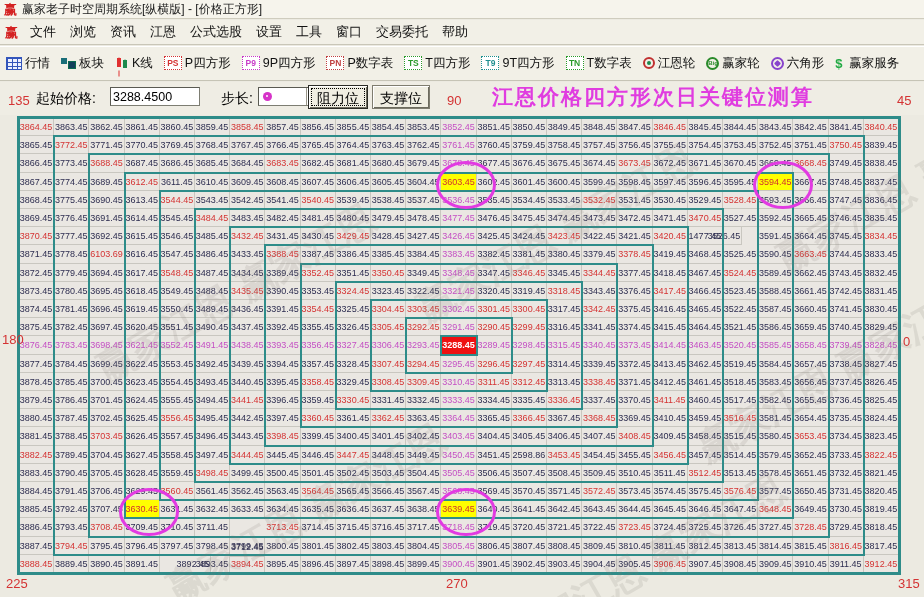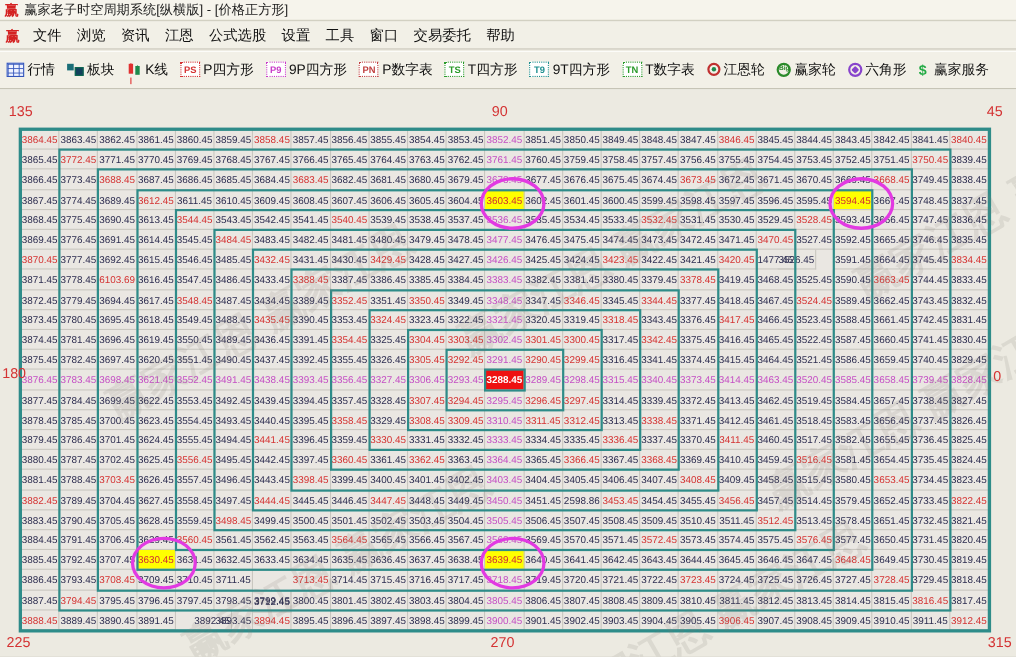--- a/index.html
+++ b/index.html
@@ -142,20 +142,32 @@
       <span class="titem">
         <span class="ticon hexagon"></span>
         <span>六角形</span>
       </span>
       <span class="titem">
         <span class="ticon dollar">$</span>
         <span>赢家服务</span>
       </span>
     </div>
 
+  <div class="controls">
+    <span class="ctl-label" style="left:36px;top:8px;">起始价格:</span>
+    <input class="start-input" type="text" value="3288.4500" style="">
+    <span class="ctl-label" style="left:221px;top:8px;">步长:</span>
+    <div class="combo">
+      <span class="dot"></span>
+      <span class="arrow">▼</span>
+    </div>
+    <button class="btn default" style="left:308px;top:3px;width:60px;">阻力位</button>
+    <button class="btn" style="left:372px;top:3px;width:58px;">支撑位</button>
+    <div class="heading">江恩价格四方形次日关键位测算</div>
+  </div>
 
   <span class="angle" style="left:8px;top:93px;">135</span>
   <span class="angle" style="left:447px;top:93px;">90</span>
   <span class="angle" style="left:897px;top:93px;">45</span>
   <span class="angle" style="left:2px;top:332px;">180</span>
   <span class="angle" style="left:903px;top:334px;">0</span>
   <span class="angle" style="left:6px;top:576px;">225</span>
   <span class="angle" style="left:446px;top:576px;">270</span>
   <span class="angle" style="left:898px;top:576px;">315</span>
 

